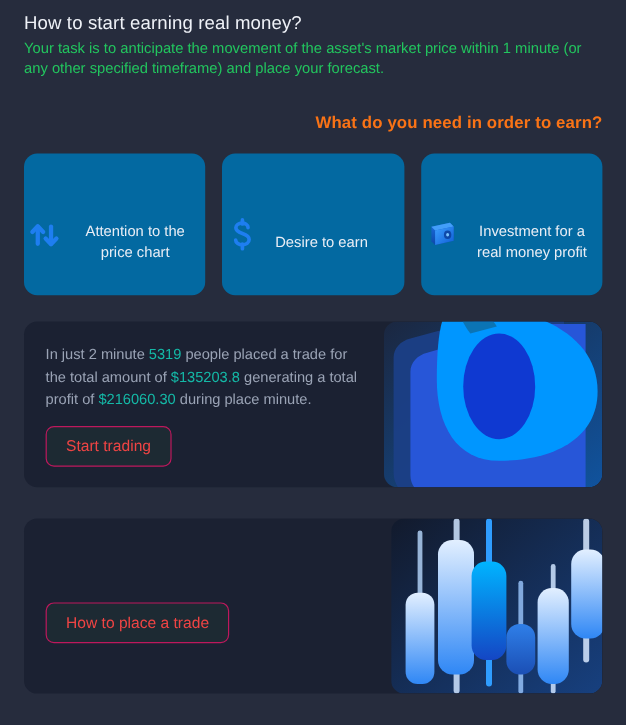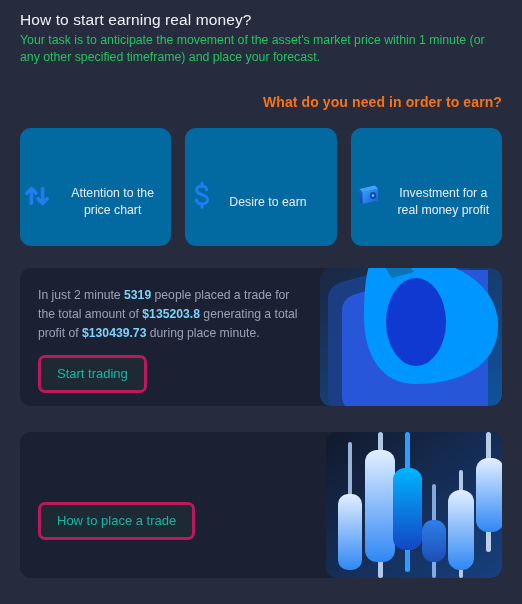--- a/index.html
+++ b/index.html
@@ -98,29 +98,29 @@
     z-index: 3;
     padding: 18px 0 0 18px;
     width: 300px;
   }
   .banner-text {
     font-size: 12.2px;
     line-height: 19px;
     color: #9aa3b5;
     width: 268px;
   }
-  .banner-text b { color: #7dd3fc; font-weight: 700; }
+  .banner-text b { color: #14b8a6; font-weight: 400; }
 
   .banner-btn {
     margin-top: 12px;
     display: inline-block;
     background: #1d2a33;
-    border: 3px solid #be185d;
+    border: 1px solid #be185d;
     border-radius: 7px;
-    color: #14b8a6;
+    color: #ef4444;
     font-size: 13px;
     font-family: "Liberation Sans", sans-serif;
     padding: 9px 16px 10px 16px;
     cursor: pointer;
     line-height: 1;
   }
   .banner.second .banner-btn { margin-top: 52px; }
 
   
   .art {
@@ -233,21 +233,21 @@
 
           <ellipse cx="96" cy="54" rx="30" ry="44" fill="#0f39d1"></ellipse>
 
           <path d="M62 -12 C76 -12 88 -6 94 4 L72 10 C66 2 62 -6 62 -12 Z" fill="#0d6ea8" opacity=".85"></path>
         </g>
       </svg>
     </div>
 
     <div class="banner-body">
       <div class="banner-text">
-        <span>In just 2 minute </span><b>5319</b><span> people placed a trade for the total amount of </span><b>$135203.8</b><span> generating a total profit of </span><b>$130439.73</b><span> during place minute.</span>
+        <span>In just 2 minute </span><b>5319</b><span> people placed a trade for the total amount of </span><b>$135203.8</b><span> generating a total profit of </span><b>$216060.30</b><span> during place minute.</span>
       </div>
       <button class="banner-btn">Start trading</button>
     </div>
 
   </div>
 
   <div class="banner second">
 
     <div class="art art-candles">
       <svg viewBox="0 0 176 146" preserveAspectRatio="none" aria-hidden="true">

